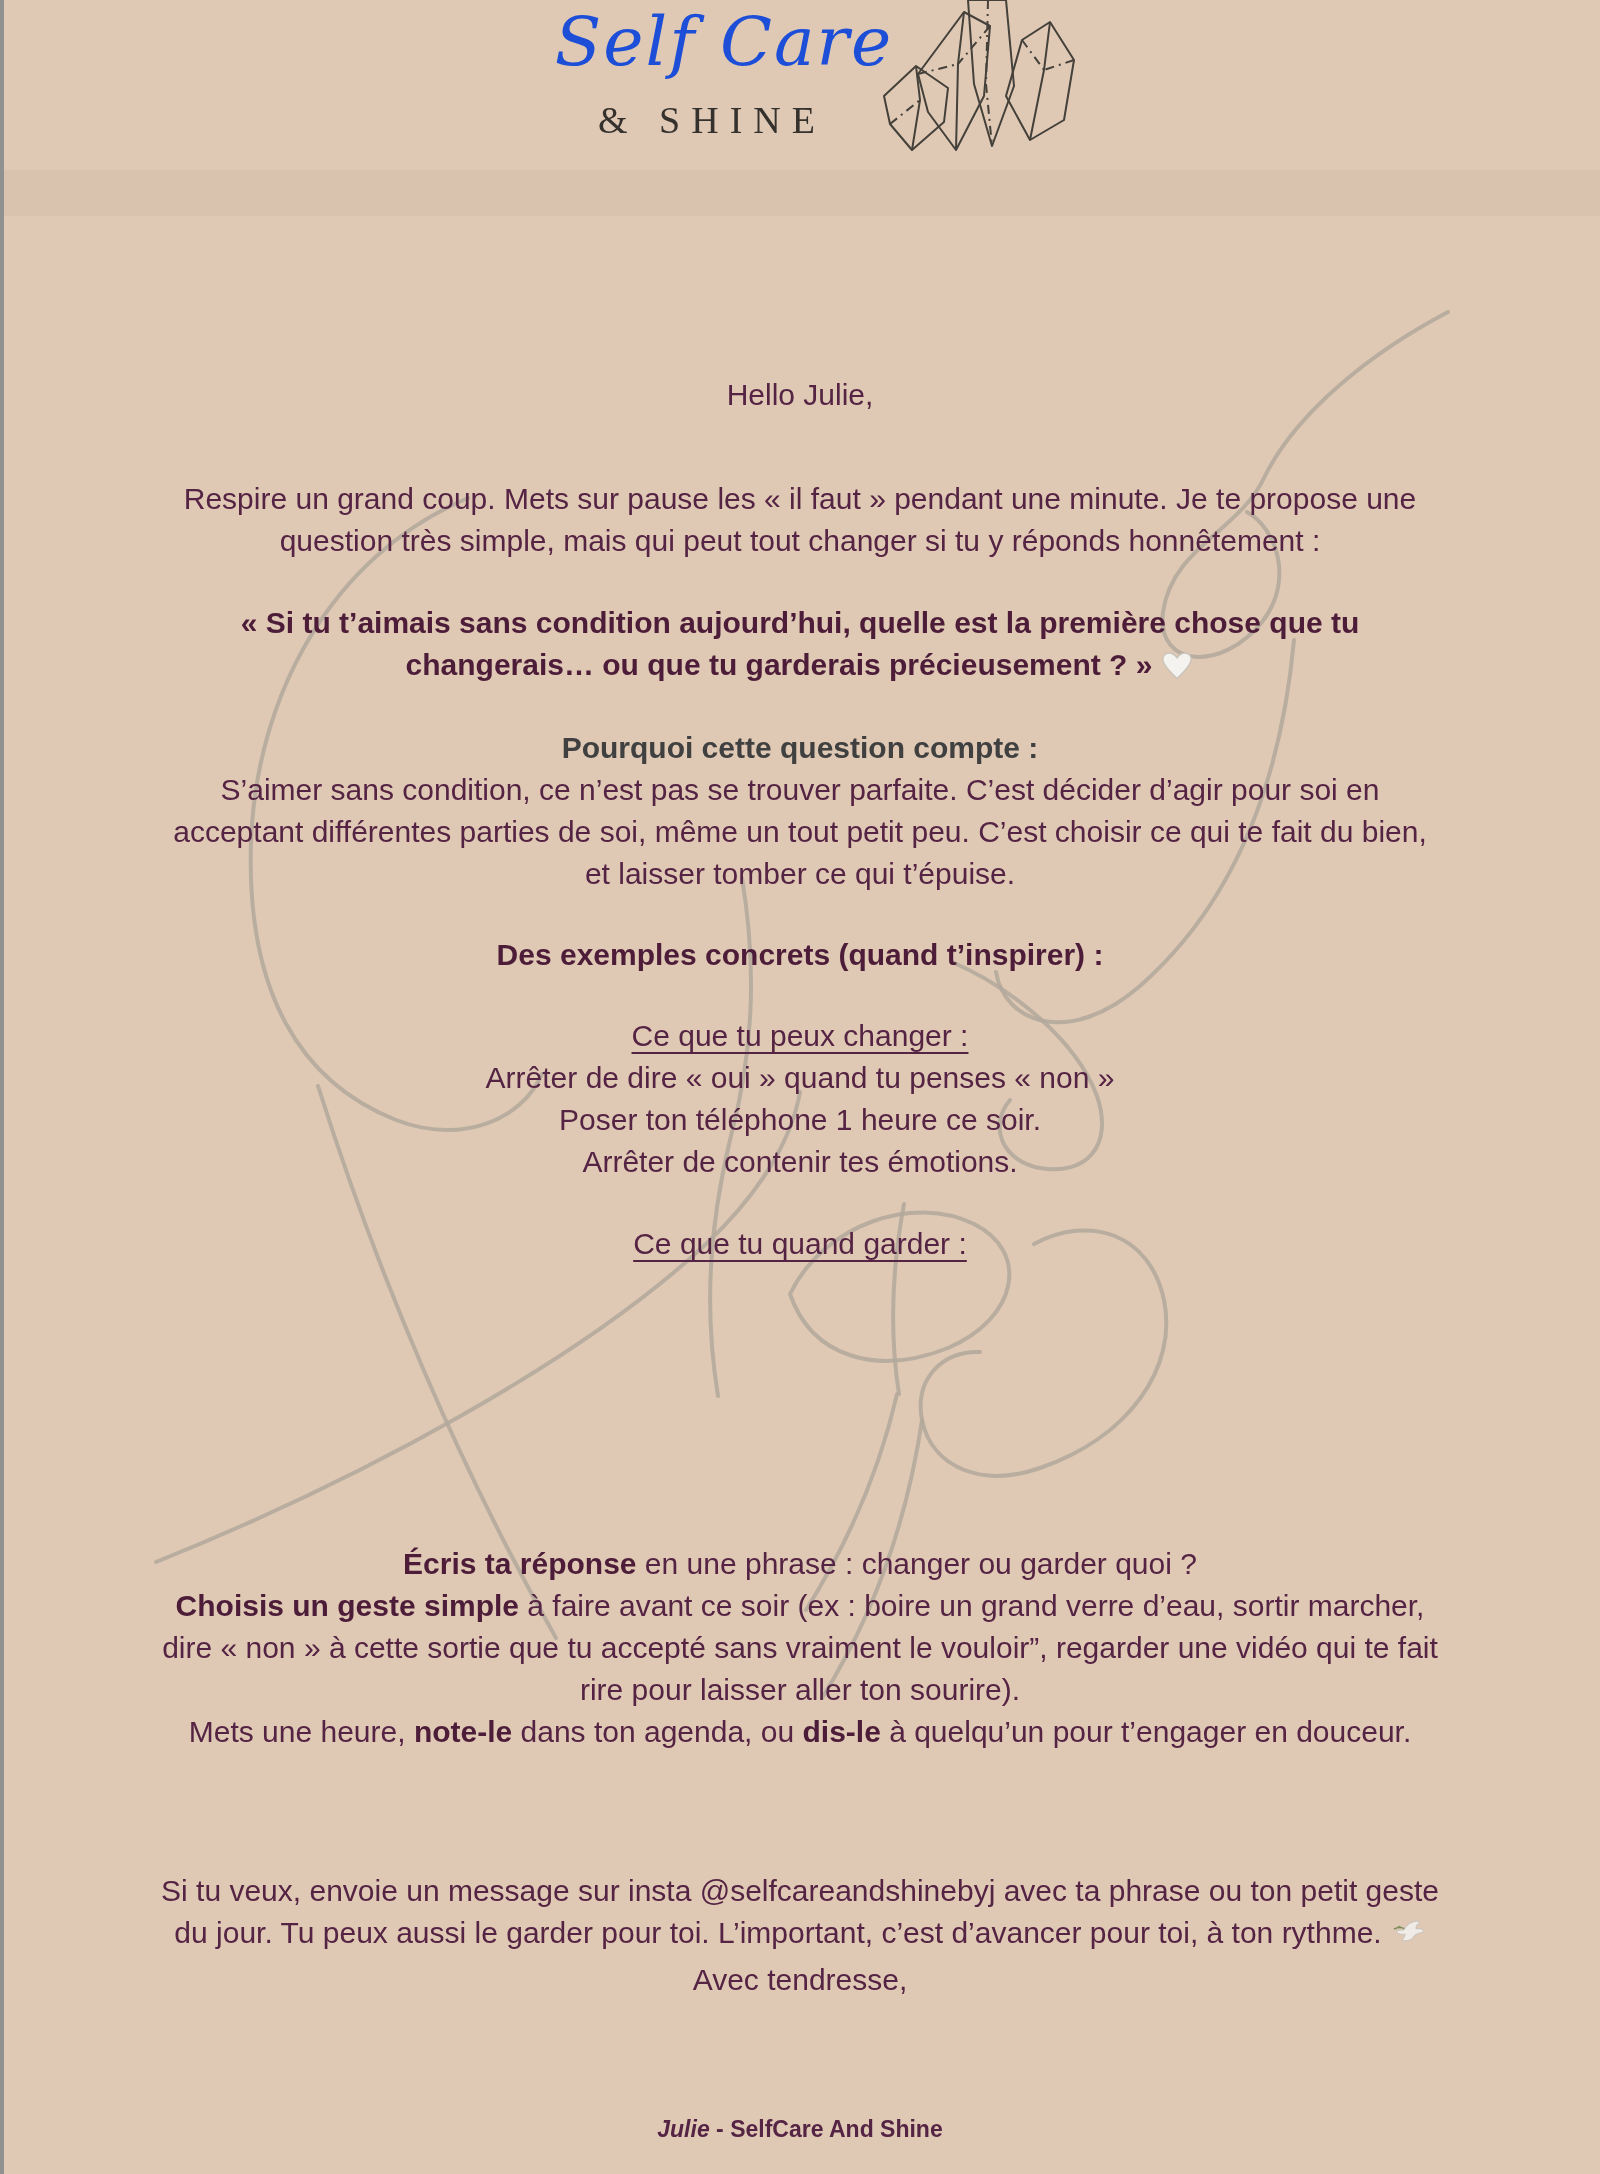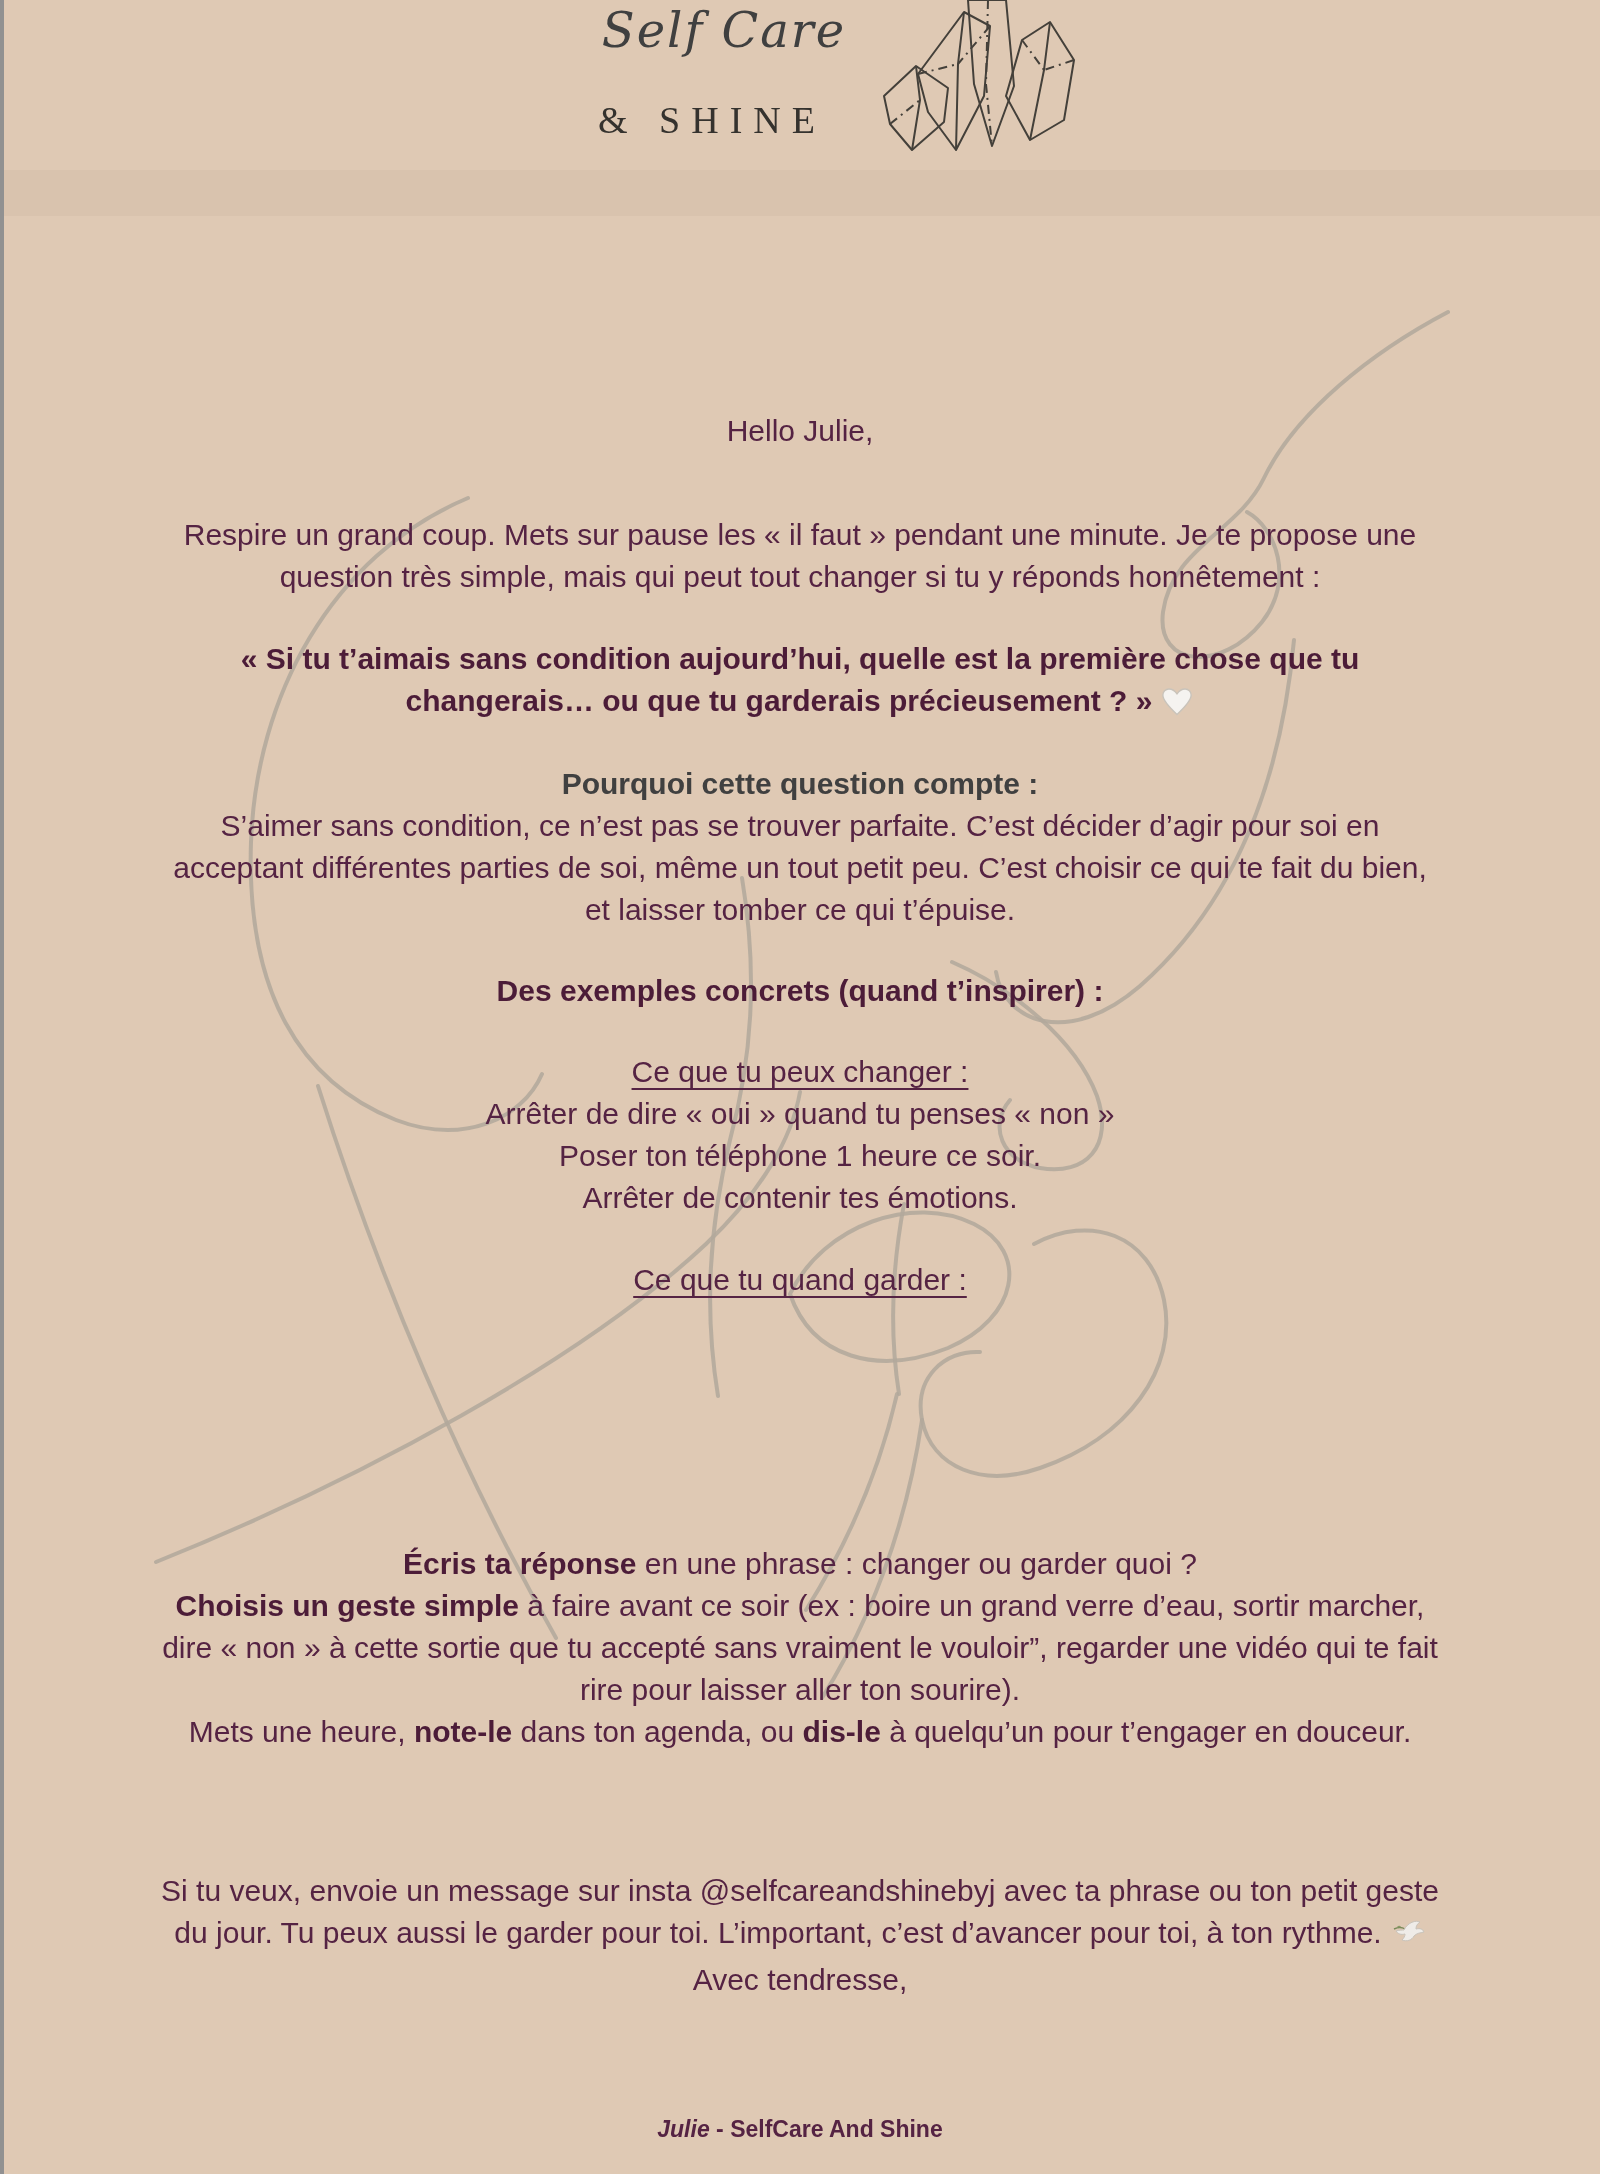--- a/index.html
+++ b/index.html
@@ -12,36 +12,36 @@
   .edge-strip { position:absolute; left:0; top:0; width:4px; height:100%; background:#919191; z-index:5; }
   .ghost-band { position:absolute; left:0; top:170px; width:100%; height:46px; background:rgba(110,90,75,0.05); z-index:0; }
 
   .lineart { position:absolute; left:0; top:0; z-index:0; }
   .lineart path { fill:none; stroke:#b2a89b; stroke-width:4; stroke-linecap:round; opacity:0.85; }
 
   .logo { position:absolute; left:0; top:0; width:100%; height:240px; z-index:2; }
   .logo-script {
     position:absolute; left:0; top:2px; width:1448px; text-align:center;
     font-family:"DejaVu Serif", serif; font-style:italic; font-weight:400;
-    font-size:48px; color:#404040; letter-spacing:2px;
+    font-size:68px; color:#1d4ed8; letter-spacing:2px;
   }
   .logo-sub {
     position:absolute; left:0; top:98px; width:1424px; text-align:center;
     font-family:"Liberation Serif", serif; font-size:38px; letter-spacing:11px;
     color:#35322e;
   }
   .crystal { position:absolute; left:872px; top:0; }
   .crystal path { fill:none; stroke:#44403a; stroke-width:2; stroke-linejoin:round; }
   .crystal path.dash { stroke-dasharray:9 5 2 5; }
 
   .col {
     position:absolute; left:160px; width:1280px; z-index:2;
     font-size:30px; line-height:42px; text-align:center;
   }
-  .col-a { top:374px;margin-top:36px; }
+  .col-a { top:374px; }
   .col-b { top:1543px; }
   .col-c { top:1870px; }
   .col-sig { top:2108px; font-weight:bold; font-size:23px; }
 
   .blk-intro { margin-top:62px; }
   .blk-quote { margin-top:40px; font-weight:bold; color:#4c1c38; }
   .blk-why { margin-top:36px; }
   .blk-examples { margin-top:39px; font-weight:bold; color:#4c1c38; }
   .blk-change { margin-top:39px; }
   .blk-keep { margin-top:40px; }

